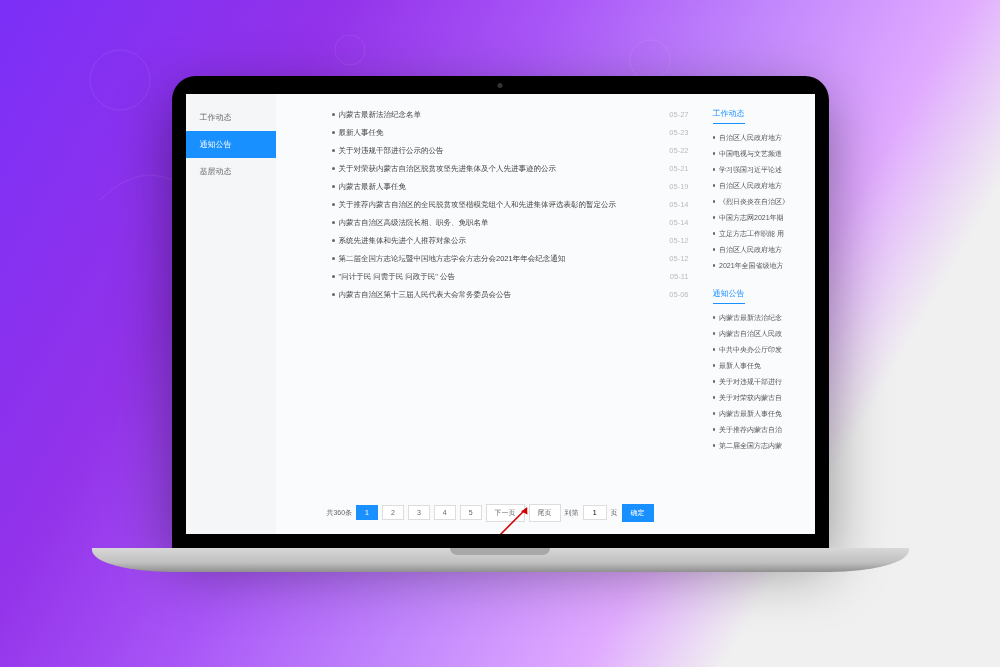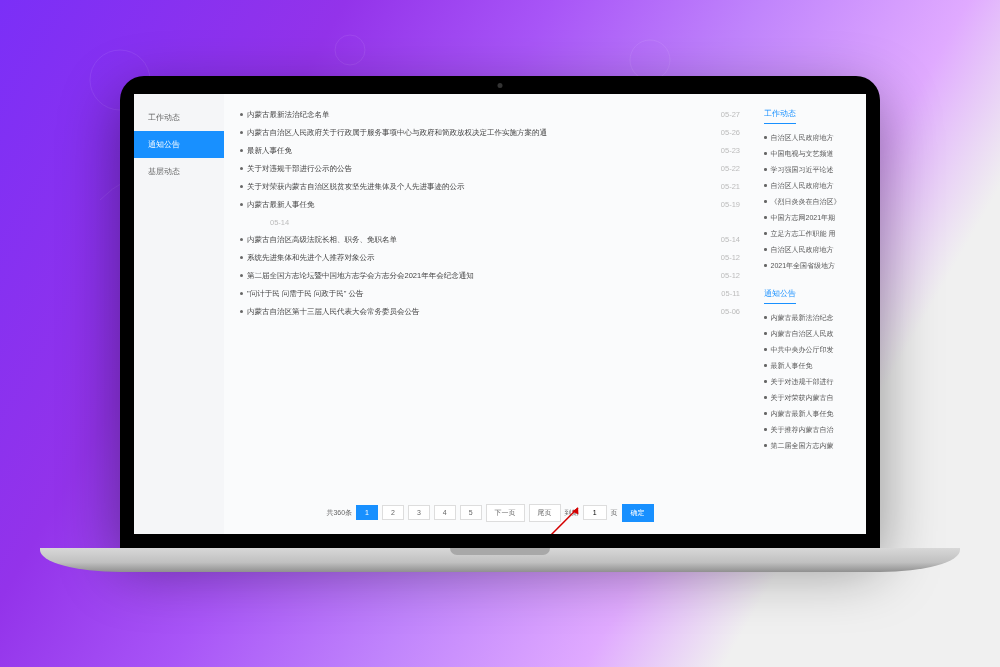--- a/index.html
+++ b/index.html
@@ -14,21 +14,21 @@
       position: relative;
     }
     .bg-pattern {
       position: absolute;
       inset: 0;
       opacity: 0.08;
       pointer-events: none;
     }
     .laptop {
       position: relative;
-      width: 760px;
+      width: 657px;
       margin-top: -20px;
     }
     .laptop-screen {
       background: #000;
       border-radius: 24px 24px 0 0;
       padding: 18px 14px 14px 14px;
       position: relative;
       box-shadow: 0 20px 60px rgba(0,0,0,0.4);
     }
     .laptop-camera {
@@ -67,20 +67,21 @@
     }
     .main {
       flex: 1;
       padding: 12px 16px;
       display: flex;
       flex-direction: column;
       min-width: 0;
     }
     .list {
       flex: 1;
+      margin-left: 40px;
     }
     .list-row {
       display: flex;
       justify-content: space-between;
       align-items: center;
       padding: 4px 0;
       font-size: 7.5px;
       color: #444;
     }
     .list-row .title {
@@ -218,27 +219,20 @@
           <div class="list-row">
               <div class="title">
                 <span class="bullet"></span>
                 <span>内蒙古最新法治纪念名单</span>
               </div>
               <span class="date">05-27</span>
             </div>
           <div class="list-row">
               <div class="title">
                 <span class="bullet"></span>
-                <span>内蒙古自治区人民政府关于行政属于服务事项中心与政府和简政放权决定工作实施方案的通</span>
-              </div>
-              <span class="date">05-26</span>
-            </div>
-          <div class="list-row">
-              <div class="title">
-                <span class="bullet"></span>
                 <span>最新人事任免</span>
               </div>
               <span class="date">05-23</span>
             </div>
           <div class="list-row">
               <div class="title">
                 <span class="bullet"></span>
                 <span>关于对违规干部进行公示的公告</span>
               </div>
               <span class="date">05-22</span>
@@ -251,20 +245,24 @@
               <span class="date">05-21</span>
             </div>
           <div class="list-row">
               <div class="title">
                 <span class="bullet"></span>
                 <span>内蒙古最新人事任免</span>
               </div>
               <span class="date">05-19</span>
             </div>
           <div class="list-row">
+              <div class="title">
+                <span class="bullet"></span>
+                <span>关于推荐内蒙古自治区的全民脱贫攻坚楷模党组个人和先进集体评选表彰的暂定公示</span>
+              </div>
               <span class="date">05-14</span>
             </div>
           <div class="list-row">
               <div class="title">
                 <span class="bullet"></span>
                 <span>内蒙古自治区高级法院长相、职务、免职名单</span>
               </div>
               <span class="date">05-14</span>
             </div>
           <div class="list-row">

